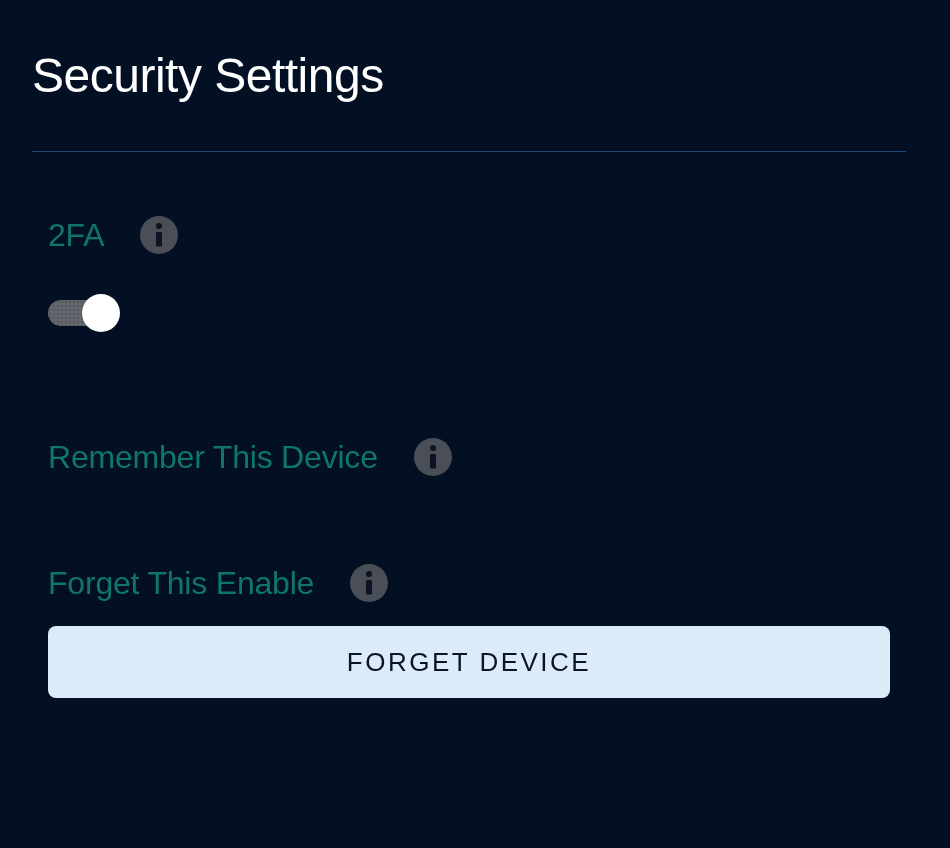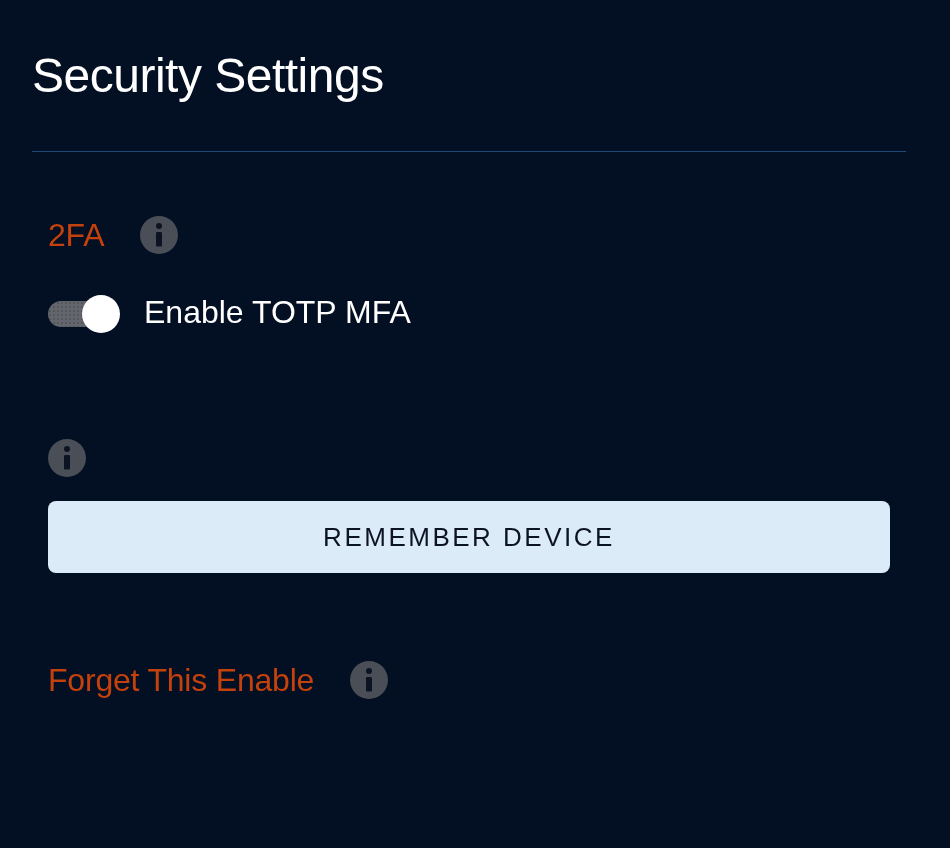--- a/index.html
+++ b/index.html
@@ -38,21 +38,21 @@
       display: flex;
       align-items: center;
       gap: 36px;
     }
     .section-header.tight {
       gap: 36px;
     }
     .section-label {
       font-size: 32px;
       font-weight: 400;
-      color: #c2410c;
+      color: #0f766e;
       letter-spacing: -0.2px;
     }
     .info-icon {
       width: 38px;
       height: 38px;
       border-radius: 50%;
       background-color: #4a4e56;
       display: flex;
       align-items: center;
       justify-content: center;
@@ -143,42 +143,42 @@
           <circle cx="4" cy="2.5" r="2.5"></circle>
           <rect x="1.5" y="7.5" width="5" height="12" rx="1"></rect>
         </svg>
       </span>
     </div>
     <div class="toggle-row">
       <div class="switch">
         <div class="switch-track"></div>
         <div class="switch-thumb"></div>
       </div>
-      <span class="toggle-label">Enable TOTP MFA</span>
     </div>
   </div>
 
   <div class="section-remember">
     <div class="section-header tight">
+      <span class="section-label">Remember This Device</span>
       <span class="info-icon">
         <svg viewBox="0 0 8 20">
           <circle cx="4" cy="2.5" r="2.5"></circle>
           <rect x="1.5" y="7.5" width="5" height="12" rx="1"></rect>
         </svg>
       </span>
-    </div>
-    <div class="button-row">
-      <button class="big-button">REMEMBER DEVICE</button>
     </div>
   </div>
 
   <div class="section-forget">
     <div class="section-header tight">
       <span class="section-label">Forget This Enable</span>
       <span class="info-icon">
         <svg viewBox="0 0 8 20">
           <circle cx="4" cy="2.5" r="2.5"></circle>
           <rect x="1.5" y="7.5" width="5" height="12" rx="1"></rect>
         </svg>
       </span>
     </div>
+    <div class="button-row">
+      <button class="big-button">FORGET DEVICE</button>
+    </div>
   </div>
 </div>
 
 </body></html>

